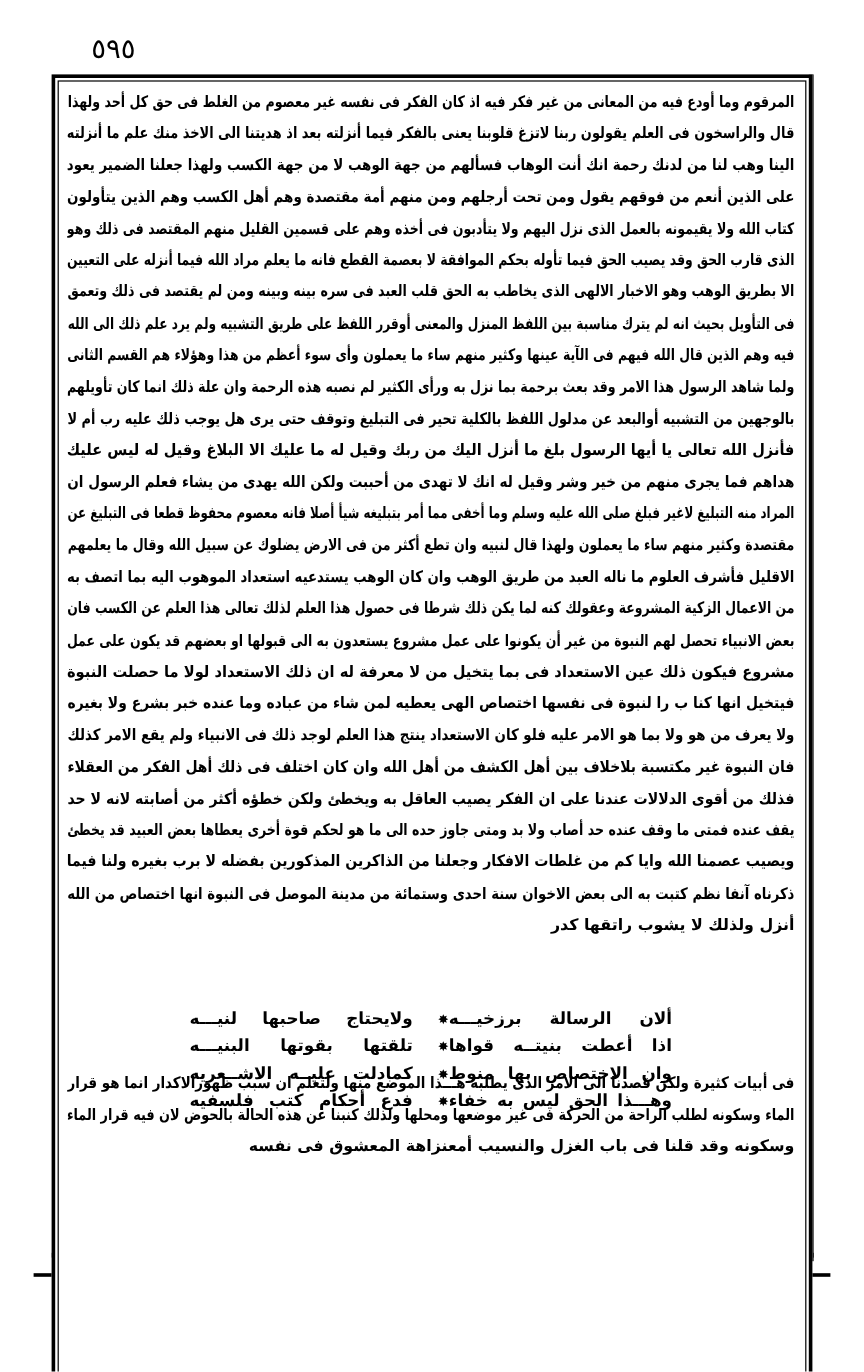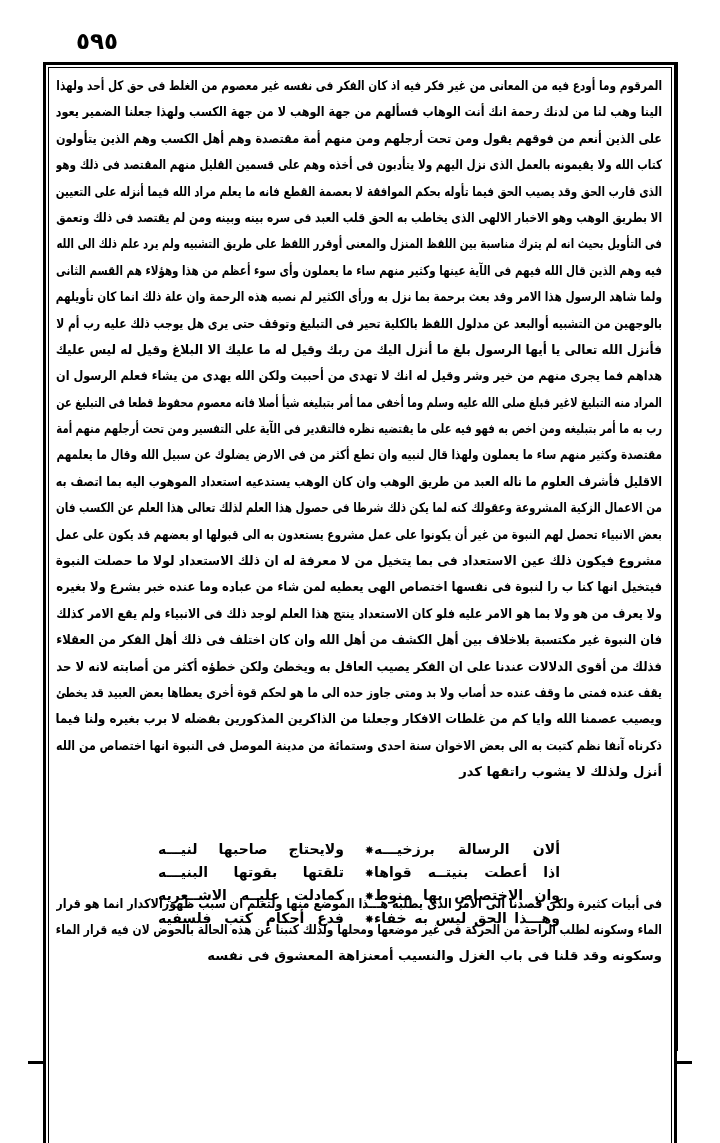--- a/index.html
+++ b/index.html
@@ -22,21 +22,21 @@
     height: 1143px;
     background: #ffffff;
   }
 
   
   .page-number {
     position: absolute;
     top: 28px;
     left: 76px;
     font-size: 23px;
-    font-weight: bold;
+    font-weight: normal;
     color: #000;
     letter-spacing: 1px;
     direction: rtl;
     font-family: "DejaVu Sans", "Liberation Sans", sans-serif;
   }
 
   
   .frame {
     position: absolute;
     top: 62px;
@@ -156,33 +156,33 @@
 
   <div class="frame-shadow-right"></div>
   <div class="frame-shadow-bottom"></div>
   <div class="frame-rule-bottom"></div>
 
   <div class="frame">
     <div class="content">
 
       <div>
         <div class="prose-line"><span style="display: inline-block; white-space: nowrap; transform: scaleX(0.7963);">المرقوم وما أودع فيه من المعانى من غير فكر فيه اذ كان الفكر فى نفسه غير معصوم من الغلط فى حق كل أحد ولهذا</span></div>
+        <div class="prose-line"><span style="display: inline-block; white-space: nowrap; transform: scaleX(0.8178);">قال  والراسخون فى العلم يقولون ربنا لاتزغ قلوبنا  يعنى بالفكر فيما أنزلته بعد اذ هديتنا الى الاخذ منك علم ما أنزلته</span></div>
         <div class="prose-line"><span style="display: inline-block; white-space: nowrap; transform: scaleX(0.8476);">الينا  وهب لنا من لدنك رحمة انك أنت الوهاب  فسألهم من جهة الوهب لا من جهة الكسب ولهذا جعلنا الضمير يعود</span></div>
         <div class="prose-line"><span style="display: inline-block; white-space: nowrap; transform: scaleX(0.8499);">على الذين أنعم من فوقهم يقول ومن تحت أرجلهم ومن منهم أمة مقتصدة وهم أهل الكسب وهم الذين يتأولون</span></div>
         <div class="prose-line"><span style="display: inline-block; white-space: nowrap; transform: scaleX(0.7942);">كتاب الله ولا يقيمونه بالعمل الذى نزل اليهم ولا يتأدبون فى أخذه وهم على قسمين القليل منهم المقتصد فى ذلك وهو</span></div>
         <div class="prose-line"><span style="display: inline-block; white-space: nowrap; transform: scaleX(0.7829);">الذى قارب الحق وقد يصيب الحق فيما تأوله بحكم الموافقة لا بعصمة القطع فانه ما يعلم مراد الله فيما أنزله على التعيين</span></div>
         <div class="prose-line"><span style="display: inline-block; white-space: nowrap; transform: scaleX(0.7995);">الا بطريق الوهب وهو الاخبار الالهى الذى يخاطب به الحق قلب العبد فى سره بينه وبينه ومن لم يقتصد فى ذلك وتعمق</span></div>
         <div class="prose-line"><span style="display: inline-block; white-space: nowrap; transform: scaleX(0.769);">فى التأويل بحيث انه لم يترك مناسبة بين اللفظ المنزل والمعنى أوقرر اللفظ على طريق التشبيه ولم يرد علم ذلك الى الله</span></div>
         <div class="prose-line"><span style="display: inline-block; white-space: nowrap; transform: scaleX(0.784);">فيه وهم الذين قال الله فيهم فى الآية عينها  وكثير منهم ساء ما يعملون  وأى سوء أعظم من هذا وهؤلاء هم القسم الثانى</span></div>
         <div class="prose-line"><span style="display: inline-block; white-space: nowrap; transform: scaleX(0.7974);">ولما شاهد الرسول هذا الامر وقد بعث برحمة بما نزل به ورأى الكثير لم نصبه هذه الرحمة وان علة ذلك انما كان تأويلهم</span></div>
         <div class="prose-line"><span style="display: inline-block; white-space: nowrap; transform: scaleX(0.8134);">بالوجهين من التشبيه أوالبعد عن مدلول اللفظ بالكلية تحير فى التبليغ وتوقف حتى يرى هل يوجب ذلك عليه رب أم لا</span></div>
         <div class="prose-line"><span style="display: inline-block; white-space: nowrap; transform: scaleX(0.921);">فأنزل الله تعالى  يا أيها الرسول بلغ ما أنزل اليك من ربك  وقيل له  ما عليك الا البلاغ  وقيل له  ليس عليك</span></div>
         <div class="prose-line"><span style="display: inline-block; white-space: nowrap; transform: scaleX(0.8571);">هداهم  فما يجرى منهم من خير وشر وقيل له  انك لا تهدى من أحببت ولكن الله يهدى من يشاء  فعلم الرسول ان</span></div>
         <div class="prose-line"><span style="display: inline-block; white-space: nowrap; transform: scaleX(0.7454);">المراد منه التبليغ لاغير فبلغ صلى الله عليه وسلم وما أخفى مما أمر بتبليغه شيأ أصلا فانه معصوم محفوظ قطعا فى التبليغ عن</span></div>
-        <div class="prose-line"><span style="display: inline-block; white-space: nowrap; transform: scaleX(0.7613);">رب به ما أمر بتبليغه ومن اخص به فهو فيه على ما يقتضيه نظره فالتقدير فى الآية على التفسير  ومن تحت أرجلهم منهم أمة</span></div>
         <div class="prose-line"><span style="display: inline-block; white-space: nowrap; transform: scaleX(0.7963);">مقتصدة وكثير منهم ساء ما يعملون  ولهذا قال لنبيه  وان تطع أكثر من فى الارض يضلوك عن سبيل الله  وقال ما يعلمهم</span></div>
         <div class="prose-line"><span style="display: inline-block; white-space: nowrap; transform: scaleX(0.837);">الاقليل فأشرف العلوم ما ناله العبد من طريق الوهب وان كان الوهب يستدعيه استعداد الموهوب اليه بما اتصف به</span></div>
         <div class="prose-line"><span style="display: inline-block; white-space: nowrap; transform: scaleX(0.786);">من الاعمال الزكية المشروعة وعقولك كنه لما يكن ذلك شرطا فى حصول هذا العلم لذلك تعالى هذا العلم عن الكسب فان</span></div>
         <div class="prose-line"><span style="display: inline-block; white-space: nowrap; transform: scaleX(0.7901);">بعض الانبياء تحصل لهم النبوة من غير أن يكونوا على عمل مشروع يستعدون به الى قبولها او بعضهم قد يكون على عمل</span></div>
         <div class="prose-line"><span style="display: inline-block; white-space: nowrap; transform: scaleX(0.9266);">مشروع فيكون ذلك عين الاستعداد فى بما يتخيل من لا معرفة له ان ذلك الاستعداد لولا ما حصلت النبوة</span></div>
         <div class="prose-line"><span style="display: inline-block; white-space: nowrap; transform: scaleX(0.877);">فيتخيل انها  كنا ب را لنبوة فى نفسها اختصاص الهى يعطيه لمن شاء من عباده وما عنده خبر بشرع ولا بغيره</span></div>
         <div class="prose-line"><span style="display: inline-block; white-space: nowrap; transform: scaleX(0.844);">ولا يعرف من هو ولا بما هو الامر عليه فلو كان الاستعداد ينتج هذا العلم لوجد ذلك فى الانبياء ولم يقع الامر كذلك</span></div>
         <div class="prose-line"><span style="display: inline-block; white-space: nowrap; transform: scaleX(0.8795);">فان النبوة غير مكتسبة بلاخلاف بين أهل الكشف من أهل الله وان كان اختلف فى ذلك أهل الفكر من العقلاء</span></div>
         <div class="prose-line"><span style="display: inline-block; white-space: nowrap; transform: scaleX(0.8886);">فذلك من أقوى الدلالات عندنا على ان الفكر يصيب العاقل به ويخطئ ولكن خطؤه أكثر من أصابته لانه لا حد</span></div>
         <div class="prose-line"><span style="display: inline-block; white-space: nowrap; transform: scaleX(0.7963);">يقف عنده فمتى ما وقف عنده حد أصاب ولا بد ومتى جاوز حده الى ما هو لحكم قوة أخرى يعطاها بعض العبيد قد يخطئ</span></div>

